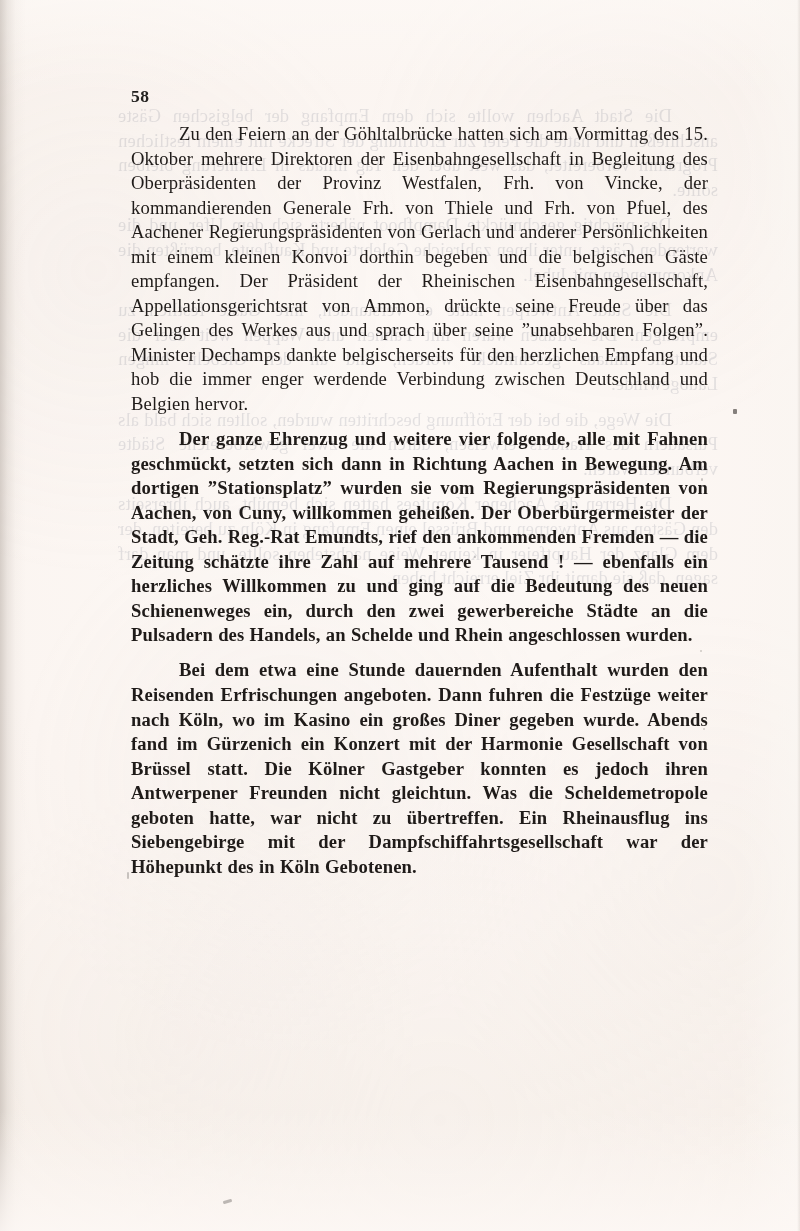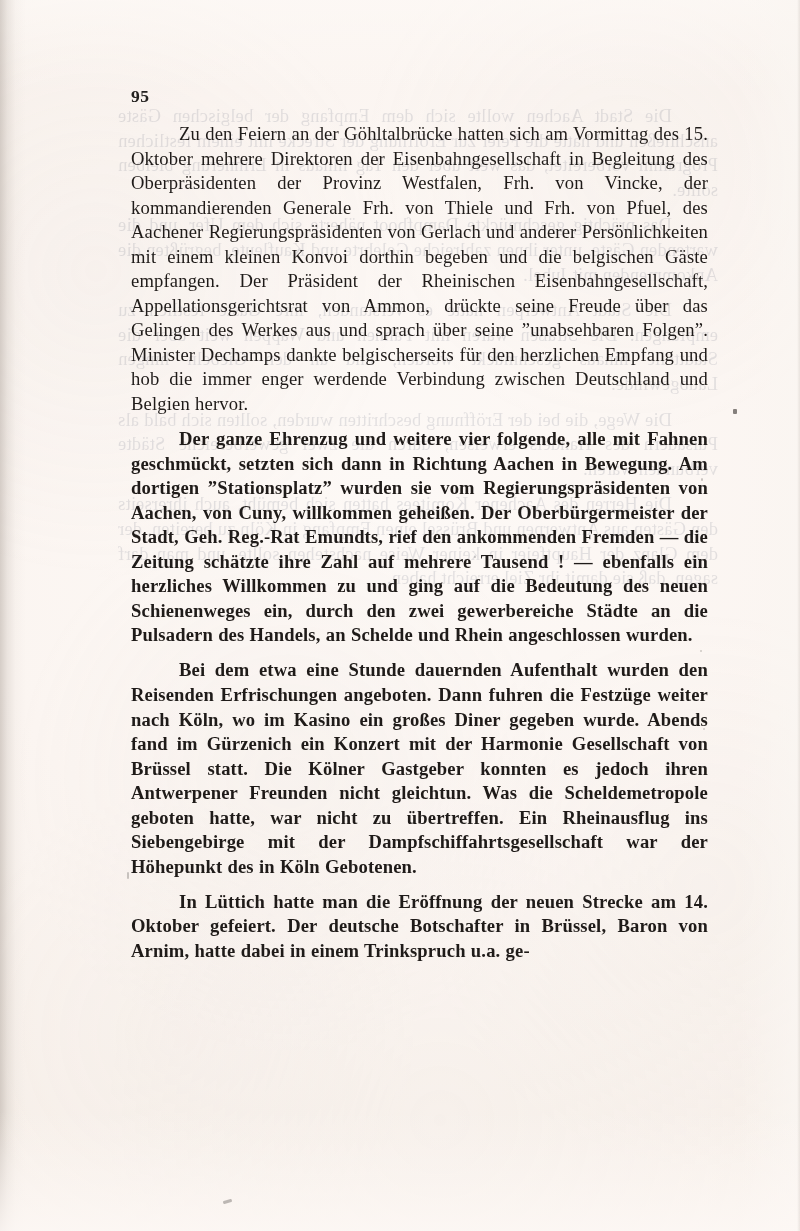--- a/index.html
+++ b/index.html
@@ -175,27 +175,26 @@
     <p>Die Wege, die bei der Eröffnung beschritten wurden, sollten sich bald als Pulsadern des Handels erweisen, durch die zwei gewerbereiche Städte verbunden waren.</p>
     <p>Die Herren des Aachener Komitees hatten sich bemüht, auch ihrerseits den Gästen aus Antwerpen und Brüssel einen Empfang in Köln zu bereiten, der dem Glanz der Hauptfeier in keiner Weise nachstehen sollte, und man darf sagen, daß sie damit ihr Ziel erreicht haben.</p>
   </div>
 
   <div class="top-fade"></div>
   <div class="gutter-shadow"></div>
   <div class="right-fade"></div>
   <div class="bottom-fade"></div>
   <div class="right-edge-line"></div>
 
-  <div class="folio">95</div>
+  <div class="folio">58</div>
 
   <div class="textblock ink-soften">
     <p>Zu den Feiern an der Göhltalbrücke hatten sich am Vormittag des 15. Oktober mehrere Direktoren der Eisenbahngesellschaft in Begleitung des Oberpräsidenten der Provinz Westfalen, Frh. von Vincke, der kommandierenden Generale Frh. von Thiele und Frh. von Pfuel, des Aachener Regierungspräsidenten von Gerlach und anderer Persönlichkeiten mit einem kleinen Konvoi dorthin begeben und die belgischen Gäste empfangen. Der Präsident der Rheinischen Eisenbahngesellschaft, Appellationsgerichtsrat von Ammon, drückte seine Freude über das Gelingen des Werkes aus und sprach über seine ”unabsehbaren Folgen”. Minister Dechamps dankte belgischerseits für den herzlichen Empfang und hob die immer enger werdende Verbindung zwischen Deutschland und Belgien hervor.</p>
     <p>Der ganze Ehrenzug und weitere vier folgende, alle mit Fahnen geschmückt, setzten sich dann in Richtung Aachen in Bewegung. Am dortigen ”Stationsplatz” wurden sie vom Regierungspräsidenten von Aachen, von Cuny, willkommen geheißen. Der Oberbürgermeister der Stadt, Geh. Reg.-Rat Emundts, rief den ankommenden Fremden — die Zeitung schätzte ihre Zahl auf mehrere Tausend ! — ebenfalls ein herzliches Willkommen zu und ging auf die Bedeutung des neuen Schienenweges ein, durch den zwei gewerbereiche Städte an die Pulsadern des Handels, an Schelde und Rhein angeschlossen wurden.</p>
     <p>Bei dem etwa eine Stunde dauernden Aufenthalt wurden den Reisenden Erfrischungen angeboten. Dann fuhren die Festzüge weiter nach Köln, wo im Kasino ein großes Diner gegeben wurde. Abends fand im Gürzenich ein Konzert mit der Harmonie Gesellschaft von Brüssel statt. Die Kölner Gastgeber konnten es jedoch ihren Antwerpener Freunden nicht gleichtun. Was die Scheldemetropole geboten hatte, war nicht zu übertreffen. Ein Rheinausflug ins Siebengebirge mit der Dampfschiffahrtsgesellschaft war der Höhepunkt des in Köln Gebotenen.</p>
-    <p>In Lüttich hatte man die Eröffnung der neuen Strecke am 14. Oktober gefeiert. Der deutsche Botschafter in Brüssel, Baron von Arnim, hatte dabei in einem Trinkspruch u.a. ge-</p>
   </div>
 
   <div class="speck speck-a"></div>
   <div class="speck speck-b"></div>
   <div class="speck speck-c"></div>
   <div class="speck speck-d"></div>
   <div class="speck speck-e"></div>
   <div class="speck speck-f"></div>
   <div class="speck speck-g"></div>
   <div class="speck speck-h"></div>

